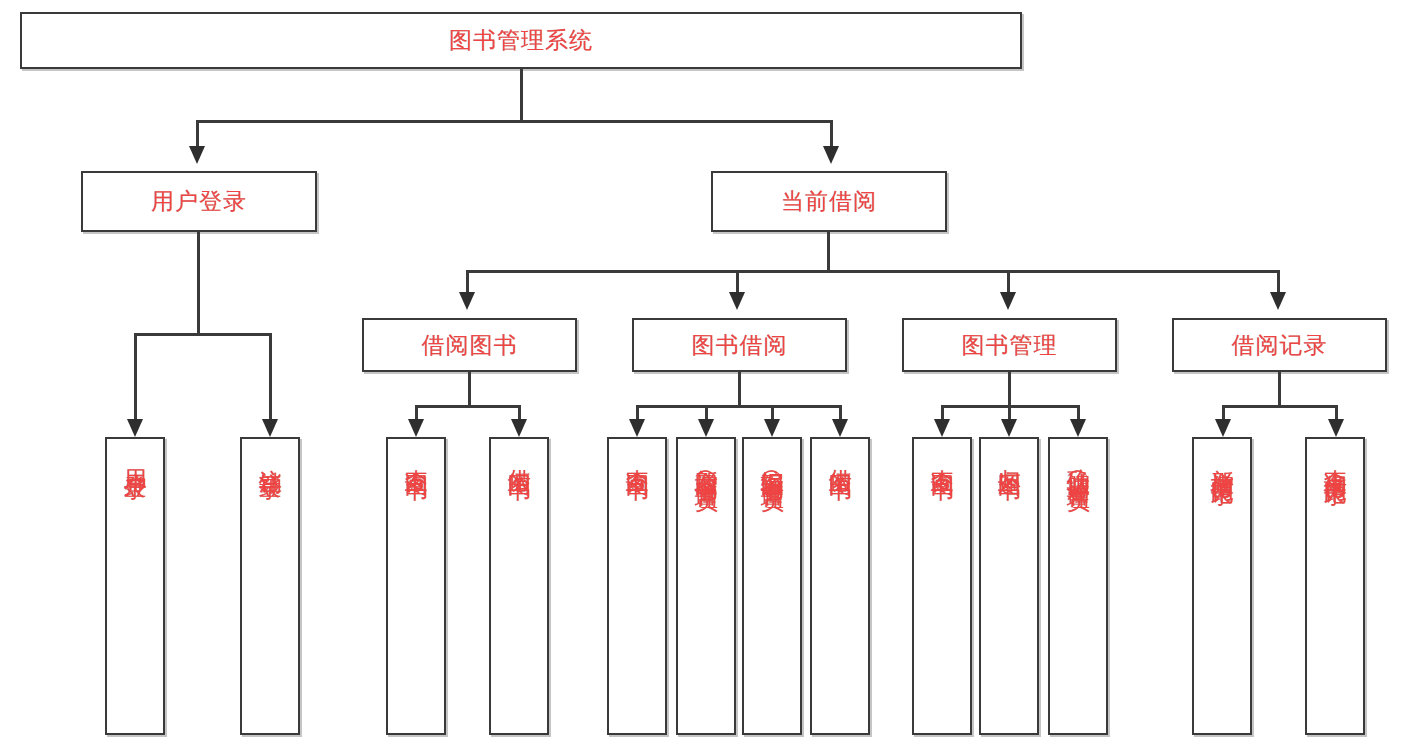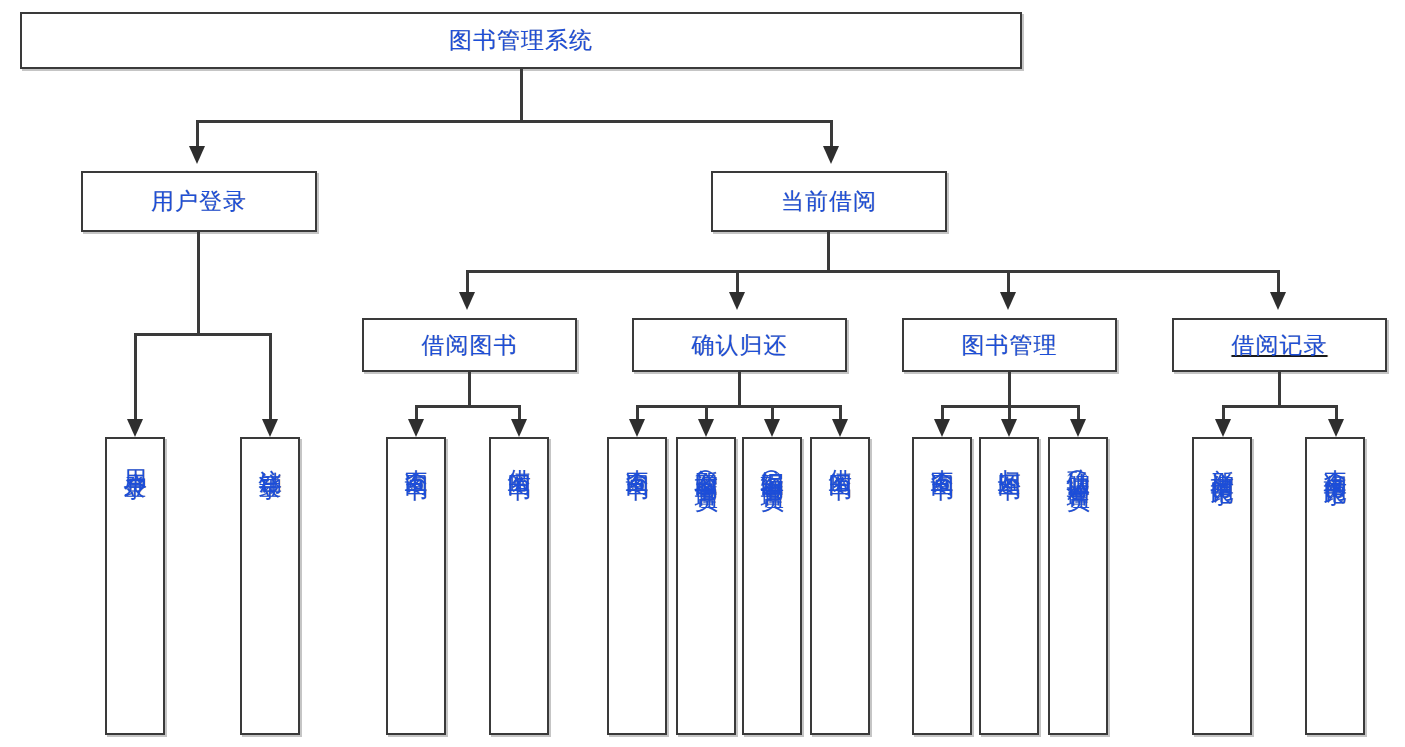--- a/index.html
+++ b/index.html
@@ -23,21 +23,21 @@
     border:2.5px solid #3a3a3a;
     display:flex;
     align-items:center;
     justify-content:center;
     box-shadow:2px 2px 0 rgba(150,150,150,.55);
   }
   .node .label{
     font-size:23px;
     line-height:1.15;
     letter-spacing:1px;
-    color:#1d4ed8;
+    color:#ef4444;
     white-space:nowrap;
     text-shadow:0.5px 0 rgba(180,120,60,.35), -0.5px 0 rgba(90,140,190,.30);
   }
   .node.leaf{
     align-items:flex-start;
     justify-content:center;
     padding-top:12px;
   }
   .node.leaf .label{
     writing-mode:vertical-rl;
@@ -118,26 +118,26 @@
   <div class="vline" style="left:1277px; top:270px; height:22px;"></div>
   <div class="arrow" style="left:459px; top:292px;"></div>
   <div class="arrow" style="left:729px; top:292px;"></div>
   <div class="arrow" style="left:1000px; top:292px;"></div>
   <div class="arrow" style="left:1270px; top:292px;"></div>
 
   <div class="node" style="left:362px; top:318px; width:215px; height:54px;">
     <span class="label">借阅图书</span>
   </div>
   <div class="node" style="left:632px; top:318px; width:215px; height:54px;">
-    <span class="label">确认归还</span>
+    <span class="label">图书借阅</span>
   </div>
   <div class="node" style="left:902px; top:318px; width:215px; height:54px;">
     <span class="label">图书管理</span>
   </div>
-  <div class="node" style="left:1172px; top:318px; width:215px; height:54px;text-decoration:underline;">
+  <div class="node" style="left:1172px; top:318px; width:215px; height:54px;">
     <span class="label">借阅记录</span>
   </div>
 
   <div class="vline" style="left:468px; top:372px; height:34px;"></div>
   <div class="hline" style="left:415px; top:405px; width:106px;"></div>
   <div class="vline" style="left:415px; top:405px; height:14px;"></div>
   <div class="vline" style="left:518px; top:405px; height:14px;"></div>
   <div class="arrow" style="left:408px; top:419px;"></div>
   <div class="arrow" style="left:511px; top:419px;"></div>
 

